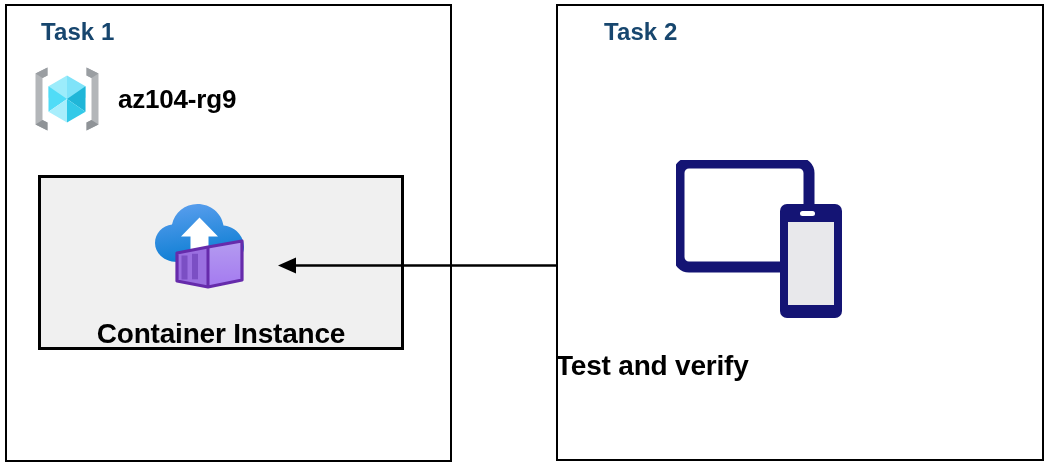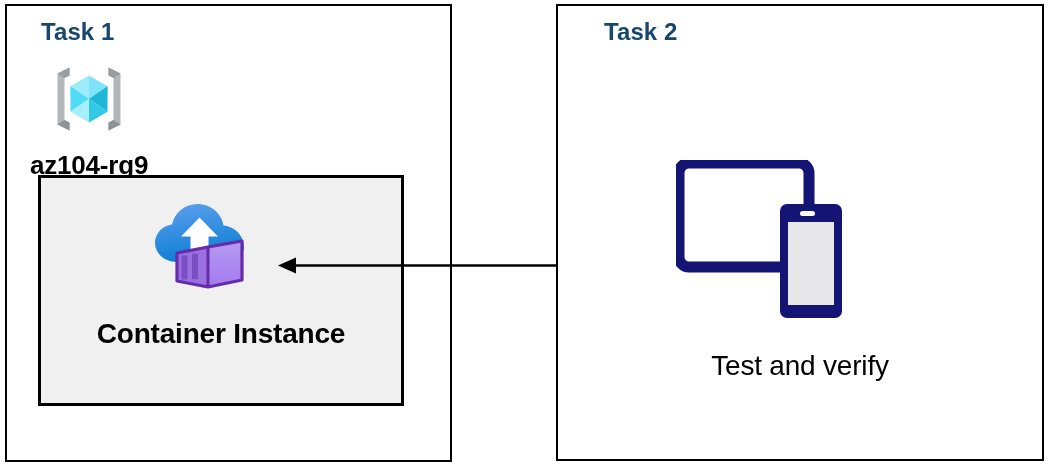--- a/index.html
+++ b/index.html
@@ -43,38 +43,37 @@
   #title-task2 { left: 580px; top: 18px; margin-left: 24px; }
 
   
   #rg-row {
     position: absolute;
     left: 30px;
     top: 62px;
     display: flex;
     align-items: center;
     gap: 14px;
-    flex-direction: column;
   }
   #rg-icon { width: 74px; height: 74px; display: block; }
   #rg-label {
     font-size: 26px;
     font-weight: bold;
     color: #000000;
     white-space: nowrap;
     letter-spacing: -0.2px;
   }
 
   
   #container-box {
     position: absolute;
     left: 38px;
     top: 175px;
     width: 366px;
-    height: 231px;
+    height: 175px;
     background: #f0f0f0;
     border: 3px solid #000000;
     box-sizing: border-box;
     padding-left: 25px;
   }
   #aci-icon {
     position: absolute;
     left: 107px;
     top: 20px;
     width: 104px;
@@ -111,23 +110,23 @@
     top: 160px;
     width: 190px;
     height: 168px;
     display: block;
   }
   #devices-label {
     position: absolute;
     left: 556px;
     top: 350px;
     width: 488px;
-    text-align: center;
+    text-align: left;
     font-size: 28px;
-    font-weight: normal;
+    font-weight: bold;
     color: #000000;
     letter-spacing: -0.2px;
   }
 </style>
 </head>
 <body>
 
 <div class="stage">
 
   <div class="panel" id="panel-task1"></div>

